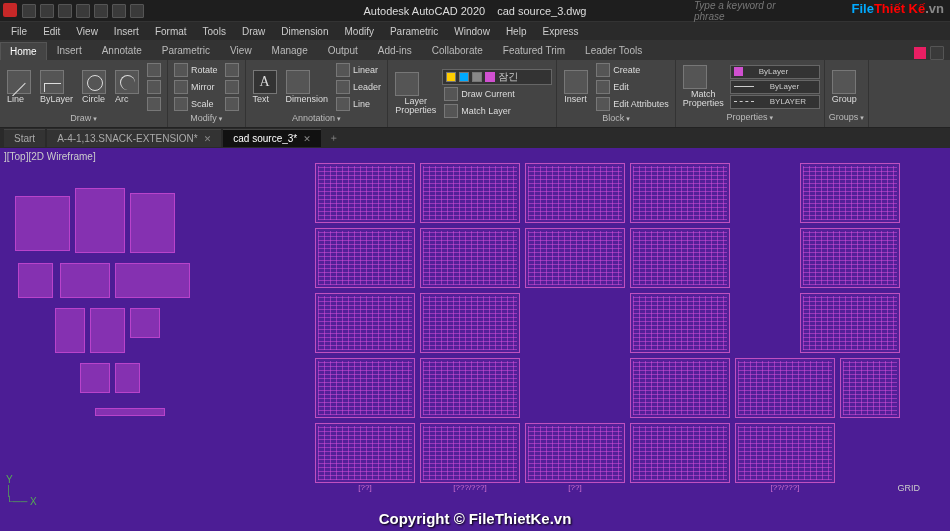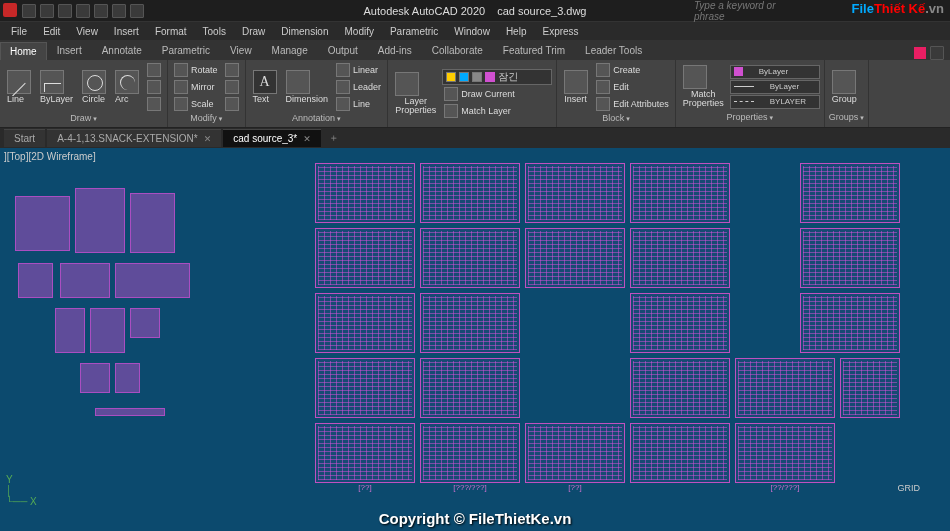--- a/index.html
+++ b/index.html
@@ -40,21 +40,21 @@
 .lc-sw{width:10px;height:10px;background:#d050d0}
 .prop-combo{width:90px;height:14px;background:#333;border:1px solid #666;font-size:8px;padding:0 3px;display:flex;align-items:center;gap:16px}
 .pc-sw{width:9px;height:9px;background:#d050d0}
 
 .doc-tabs{height:20px;background:#2a2a2a;display:flex;align-items:center;padding:0 4px;gap:2px}
 .doc-tab{padding:2px 10px;background:#333;font-size:10px;color:#aaa;height:18px;display:flex;align-items:center;gap:6px;border-top:1px solid #444}
 .doc-tab.active{background:#111;color:#fff}
 .doc-tab .close{font-size:9px;color:#888}
 .doc-add{padding:2px 6px;color:#888;cursor:pointer}
 
-.canvas{position:absolute;left:0;top:148px;right:0;bottom:0;background:#0c4a6e}
+.canvas{position:absolute;left:0;top:148px;right:0;bottom:0;background:#4c1d95}
 .view-label{position:absolute;left:4px;top:3px;color:#ccc;font-size:10px}
 .grid-label{position:absolute;right:30px;bottom:38px;color:#ccc;font-size:9px}
 .ucs{position:absolute;left:6px;bottom:24px;color:#5a5;font-size:10px}
 
 .sheet{position:absolute;border:1px solid #c050c0;background:rgba(200,80,200,0.06)}
 .sheet::before{content:"";position:absolute;inset:2px;background:repeating-linear-gradient(0deg,rgba(220,80,220,0.5) 0px,rgba(220,80,220,0.5) 1px,transparent 1px,transparent 4px),repeating-linear-gradient(90deg,rgba(220,80,220,0.5) 0px,rgba(220,80,220,0.5) 1px,transparent 1px,transparent 6px)}
 .blk{position:absolute;background:rgba(220,80,220,0.4);border:1px solid rgba(220,80,220,0.6)}
 
 .sheet-label{position:absolute;font-size:8px;color:#d070d0;bottom:-10px;left:50%;transform:translateX(-50%)}
 

